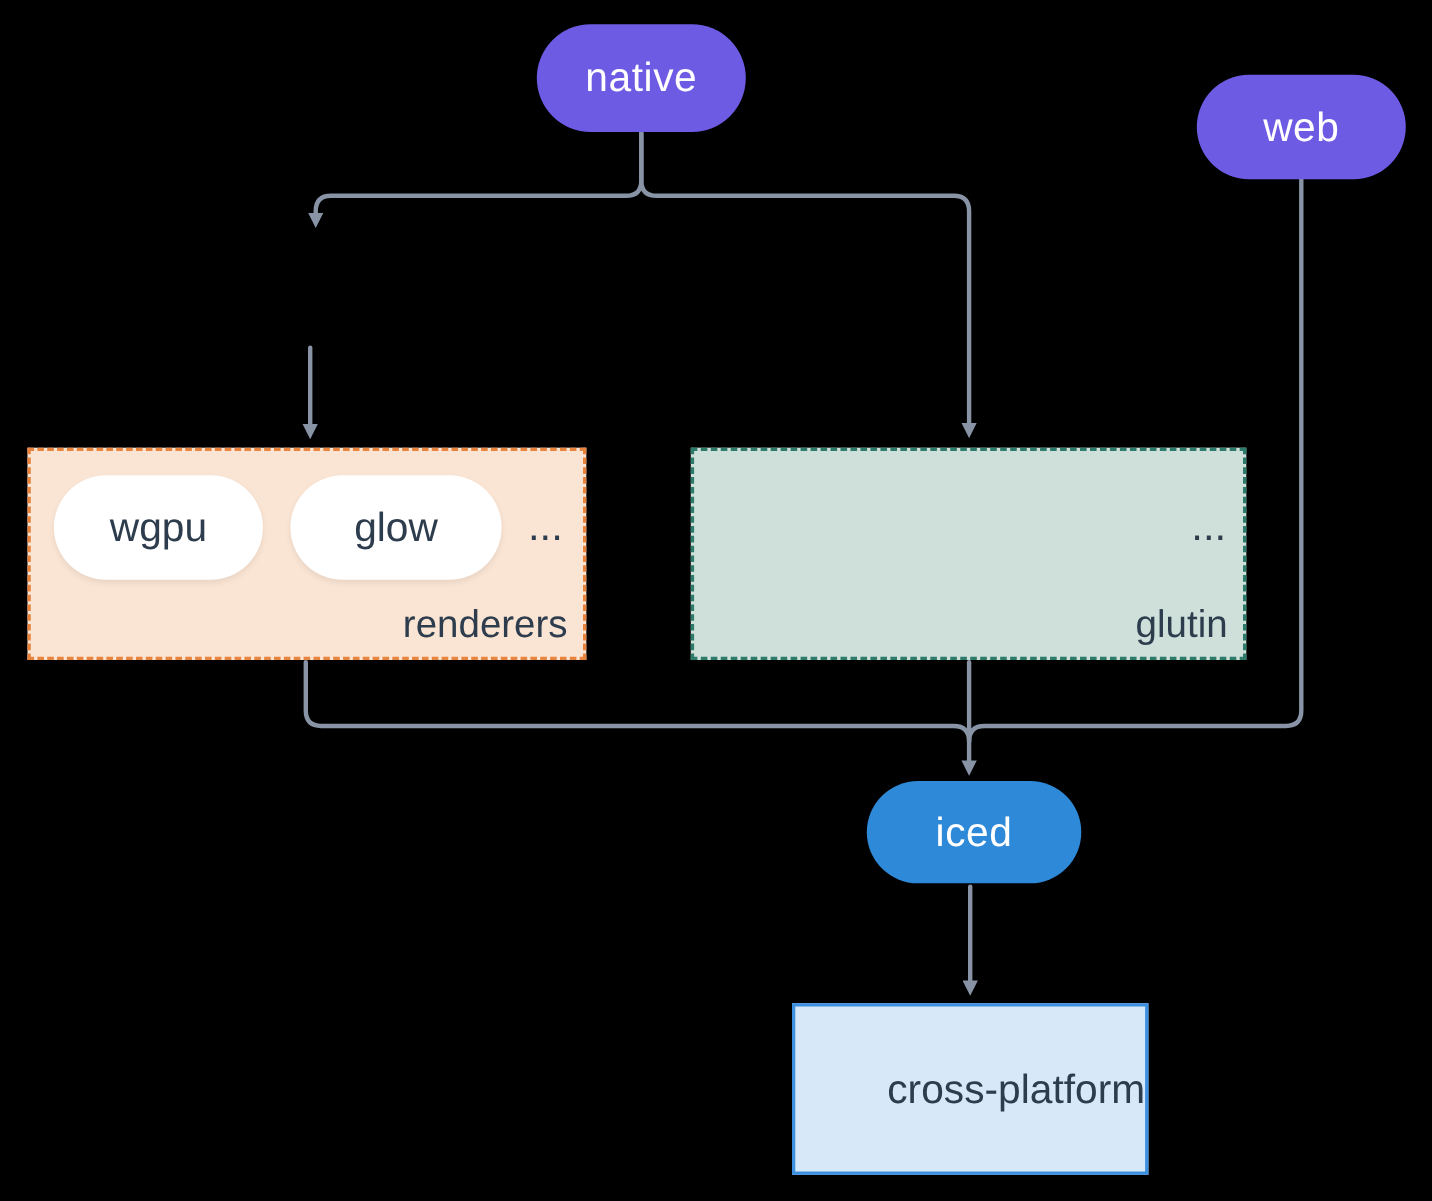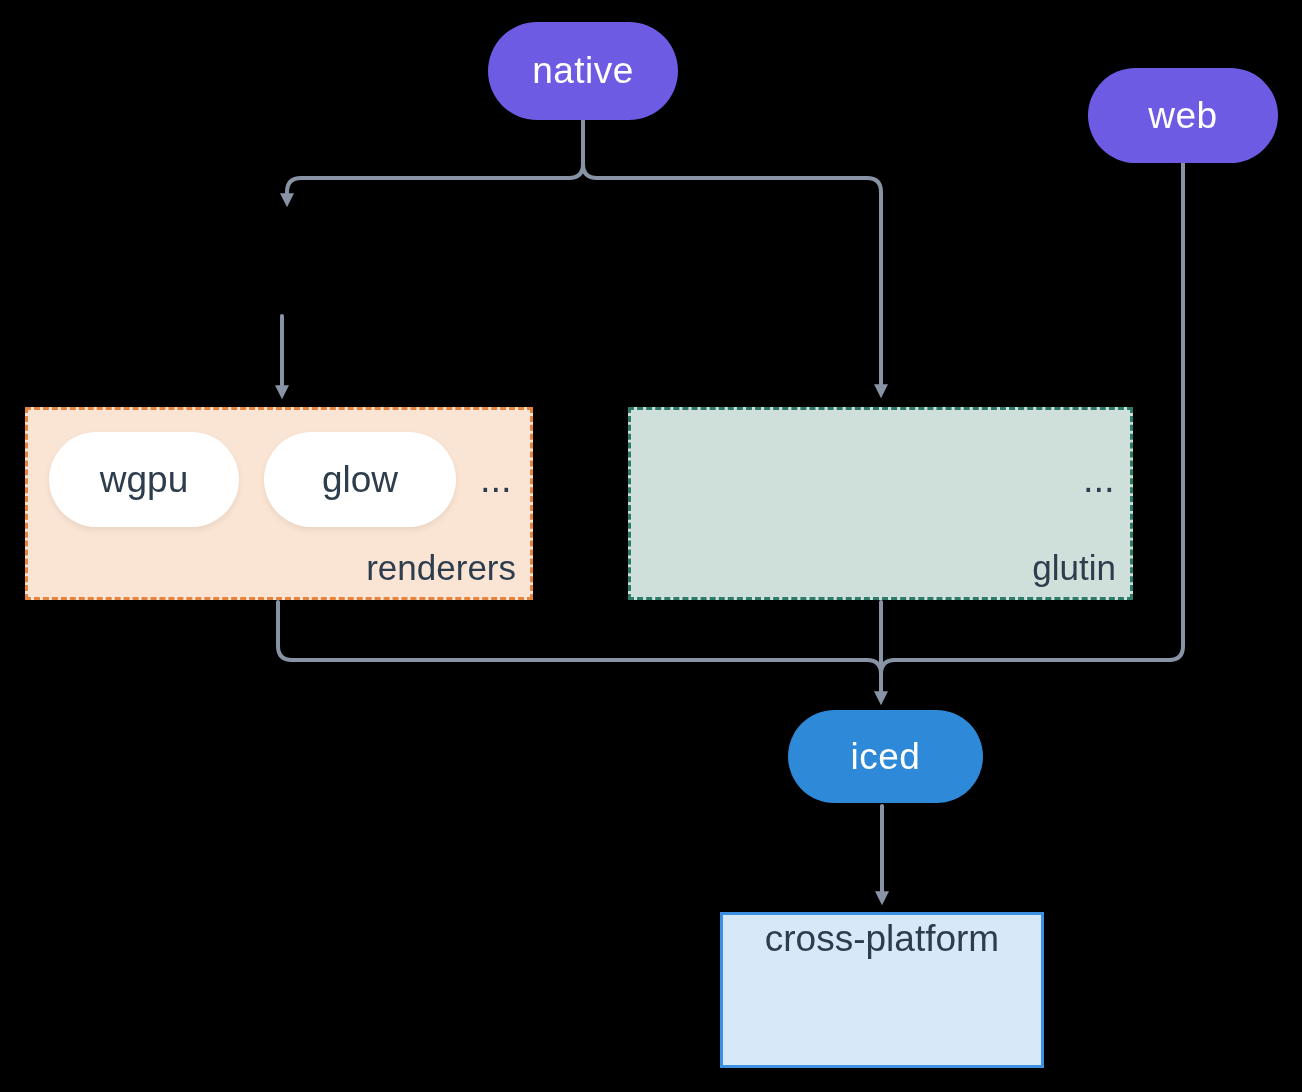--- a/index.html
+++ b/index.html
@@ -39,21 +39,21 @@
   .ellipsis{
     position:absolute; left:452px; top:22px; height:95px; display:flex; align-items:center;
     font-size:38px; color:var(--ink);
   }
   .group-label{
     position:absolute; right:14px; bottom:9px; font-size:35px; color:var(--ink);
   }
   .app-box{
     position:absolute; left:720px; top:912px; width:324px; height:156px; box-sizing:border-box;
     background:var(--app-fill); border:3px solid var(--app-border);
-    display:flex; flex-direction:column; align-items:center; justify-content:flex-start;
+    display:flex; align-items:center; justify-content:flex-end;
     font-size:37px; line-height:47px; color:var(--ink);
   }
 </style>
 </head>
 <body>
 
 <div class="canvas">
 
   <svg class="connectors" viewBox="0 0 1302 1092" aria-hidden="true">
     <defs>

